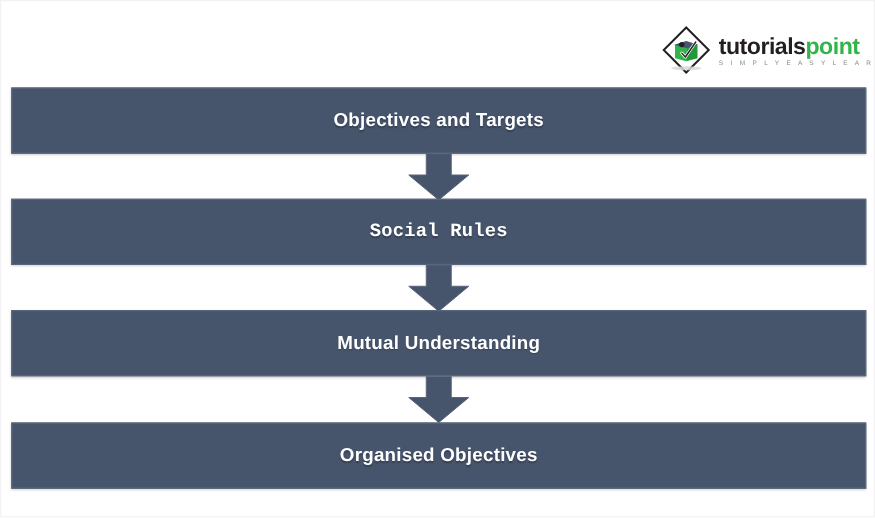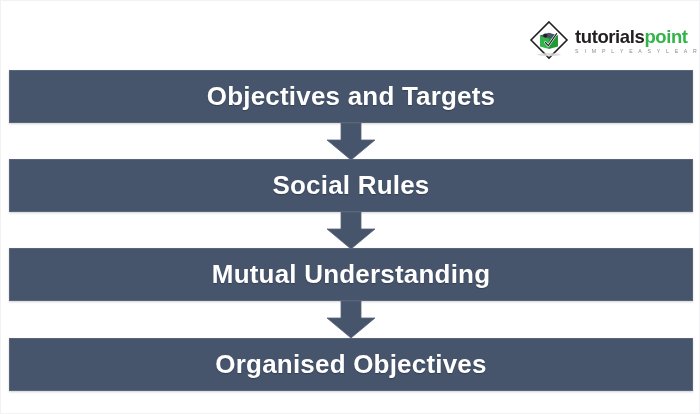--- a/index.html
+++ b/index.html
@@ -76,29 +76,29 @@
     background: #46546c;
     border: 1px solid #59657a;
     box-sizing: border-box;
     display: flex;
     align-items: center;
     justify-content: center;
     box-shadow: 0 1px 2px rgba(0,0,0,0.18);
   }
   .bar-label {
     color: #ffffff;
-    font-size: 26px;
+    font-size: 15px;
     font-weight: bold;
     letter-spacing: 0.2px;
     text-align: center;
     text-shadow: 0 1px 1px rgba(0,0,0,0.25);
   }
 
   .bar-0 { top: 0px; }
-  .bar-1 { top: 89px; }
+  .bar-1 { top: 89px; font-family: Liberation Mono, monospace; }
   .bar-2 { top: 178px; }
   .bar-3 { top: 268px; }
 
   
   .arrow {
     position: absolute;
     left: 50%;
     transform: translateX(-50%);
     width: 56px;
     height: 38px;

